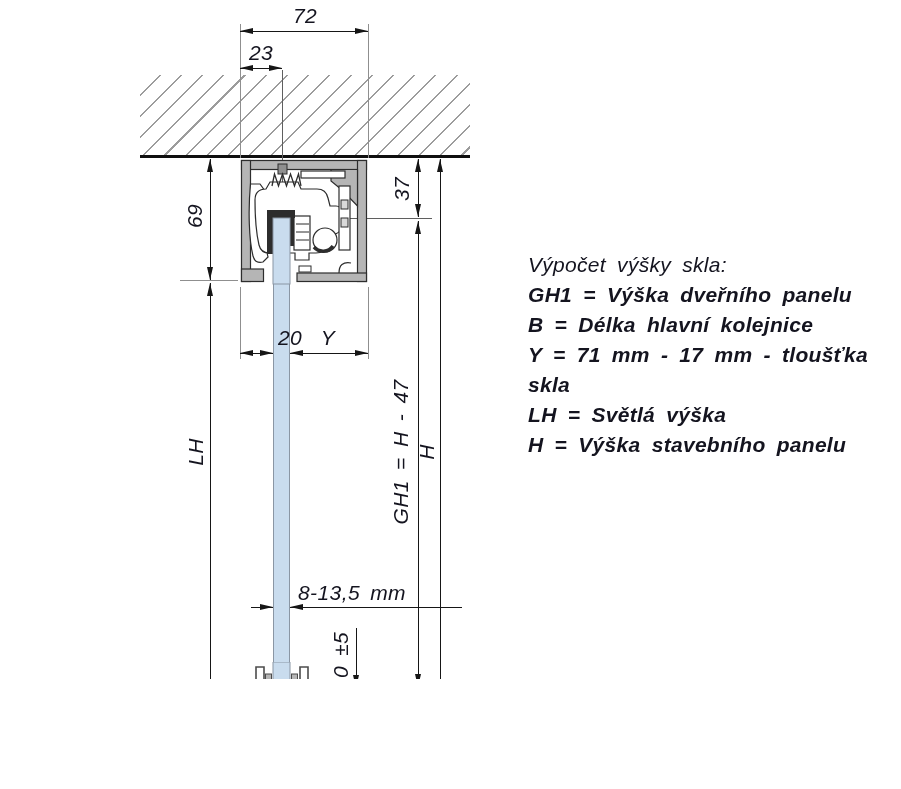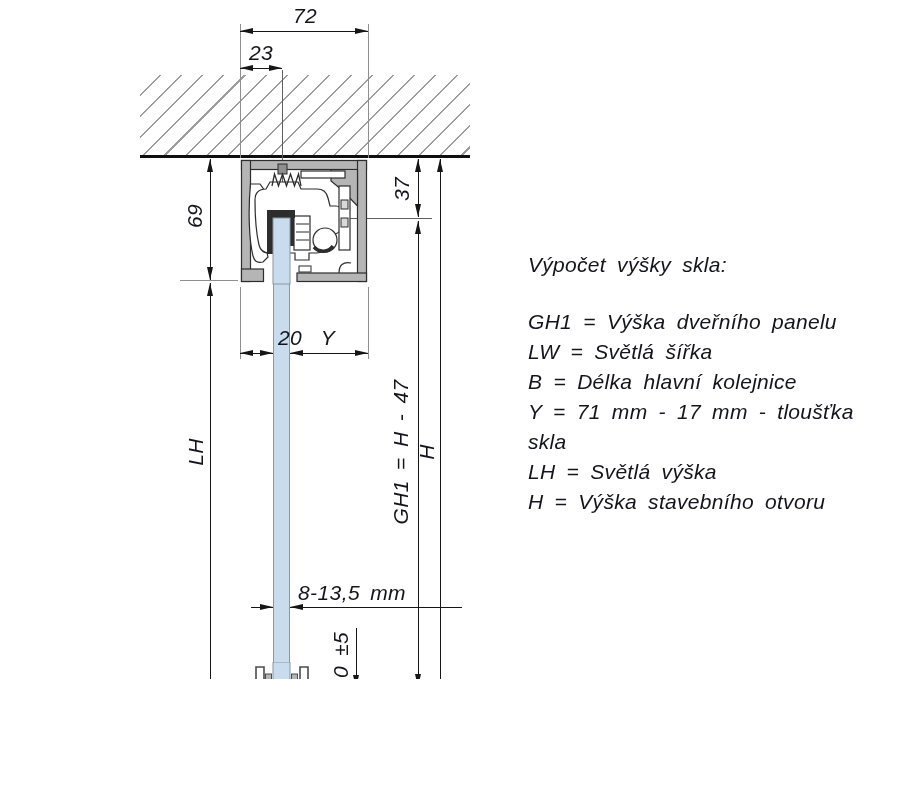--- a/index.html
+++ b/index.html
@@ -23,21 +23,21 @@
   .dlab{position:absolute;font-style:italic;font-size:21px;white-space:nowrap;
         transform:translate(-50%,-100%);letter-spacing:.4px;word-spacing:4px;}
   .dlab-v{position:absolute;font-style:italic;font-size:21px;white-space:nowrap;
         transform:translate(-50%,-50%) rotate(-90deg);letter-spacing:.4px;word-spacing:4px;}
   
   .glass{position:absolute;background:#c9dcee;border-left:1px solid #8a96a4;border-right:1px solid #8a96a4;}
   
   .legend{position:absolute;left:528px;top:250px;font-style:italic;font-size:21px;
           letter-spacing:.3px;word-spacing:5px;}
   .legend .intro{line-height:30px;}
-  .legend .items{margin-top:27px;line-height:30px;}
+  .legend .items{line-height:30px;font-weight:bold;}
 </style>
 </head>
 <body>
 
 <div class="canvas">
 
   <div class="hatch-c" style="left:140px;top:75px;width:330px;height:80px;border-bottom:3px solid #0f0f0f;"></div>
   <div class="hatch-f" style="left:4px;top:712px;width:597px;height:64px;border-top:3px solid #0f0f0f;"></div>
 
   <div class="rl" style="left:240px;top:24px;width:1px;height:134px;"></div>
@@ -155,21 +155,20 @@
   <div class="ar ar-d" style="left:353px;top:675px;"></div>
   <div class="ar ar-u" style="left:353px;top:714px;"></div>
   <span class="dlab-v" style="left:341px;top:661px;">10 ±5</span>
 
   <div class="legend">
     <div class="intro">
       <div>Výpočet výšky skla:</div>
     </div>
     <div class="items">
       <div>GH1 = Výška dveřního panelu</div>
-      <div>LW = Světlá šířka</div>
       <div>B = Délka hlavní kolejnice</div>
       <div>Y = 71 mm - 17 mm - tloušťka skla</div>
       <div>LH = Světlá výška</div>
-      <div>H = Výška stavebního otvoru</div>
+      <div>H = Výška stavebního panelu</div>
     </div>
   </div>
 
 </div>
 
 </body></html>

